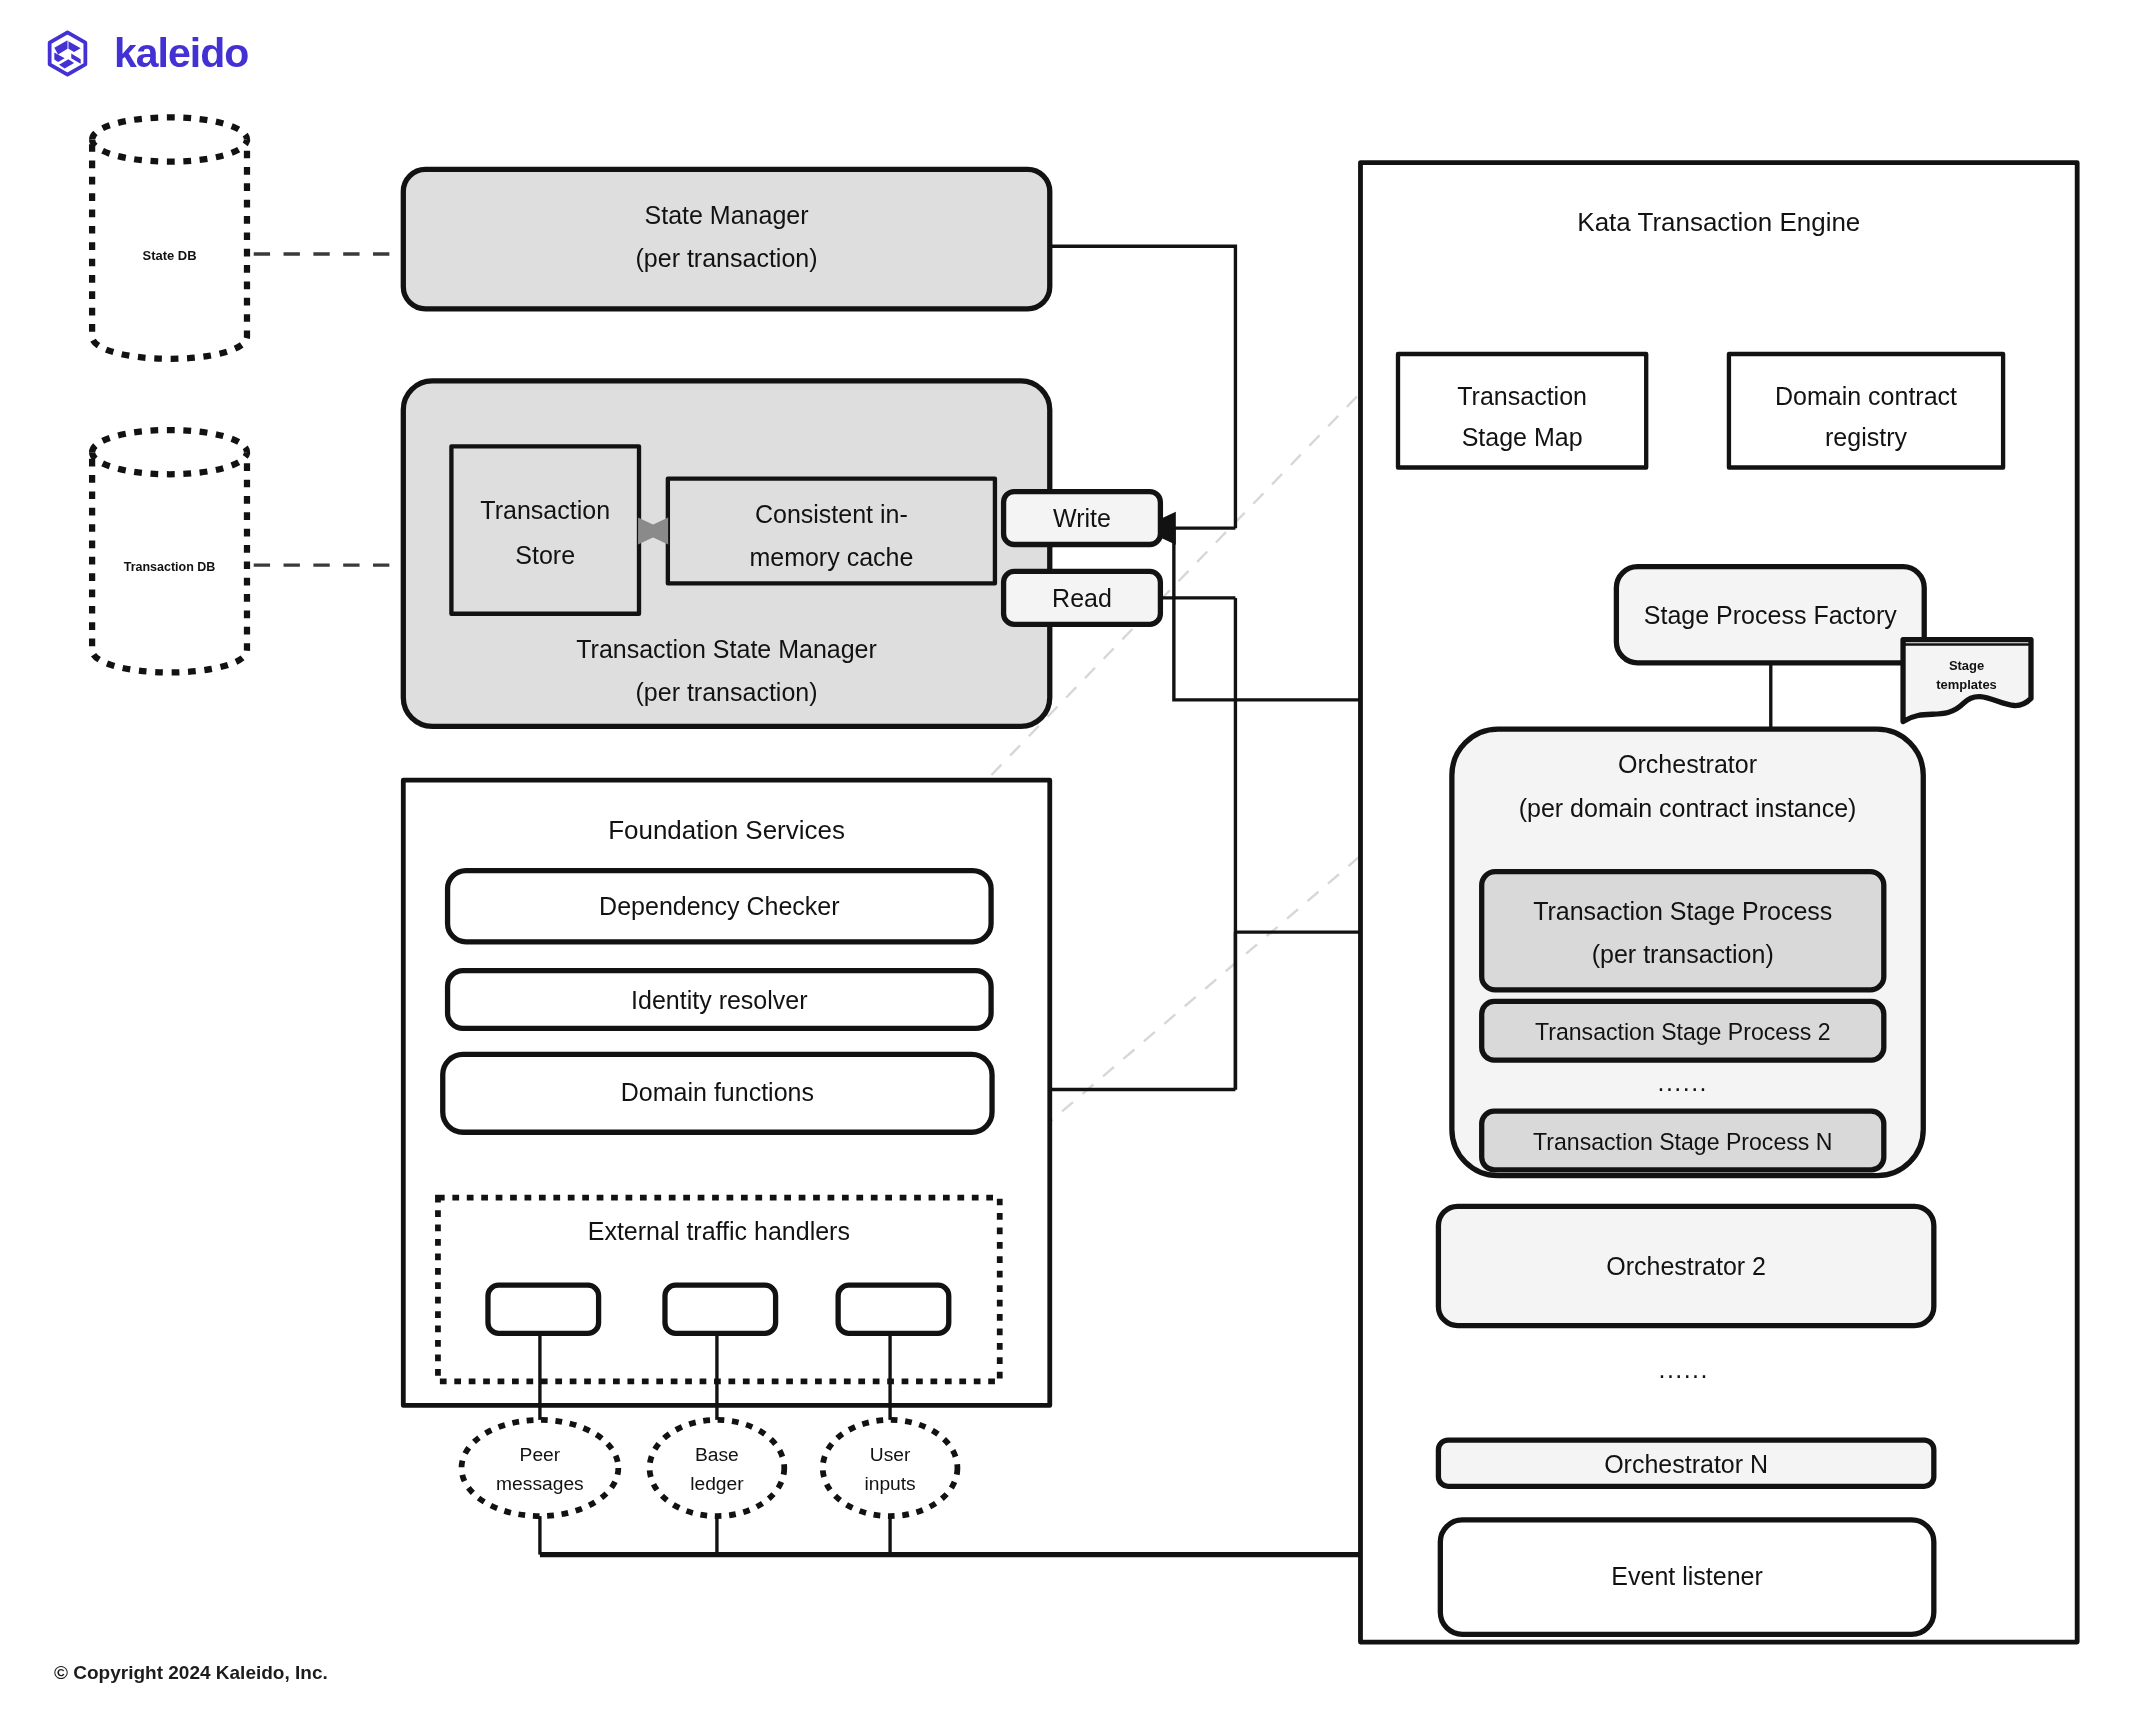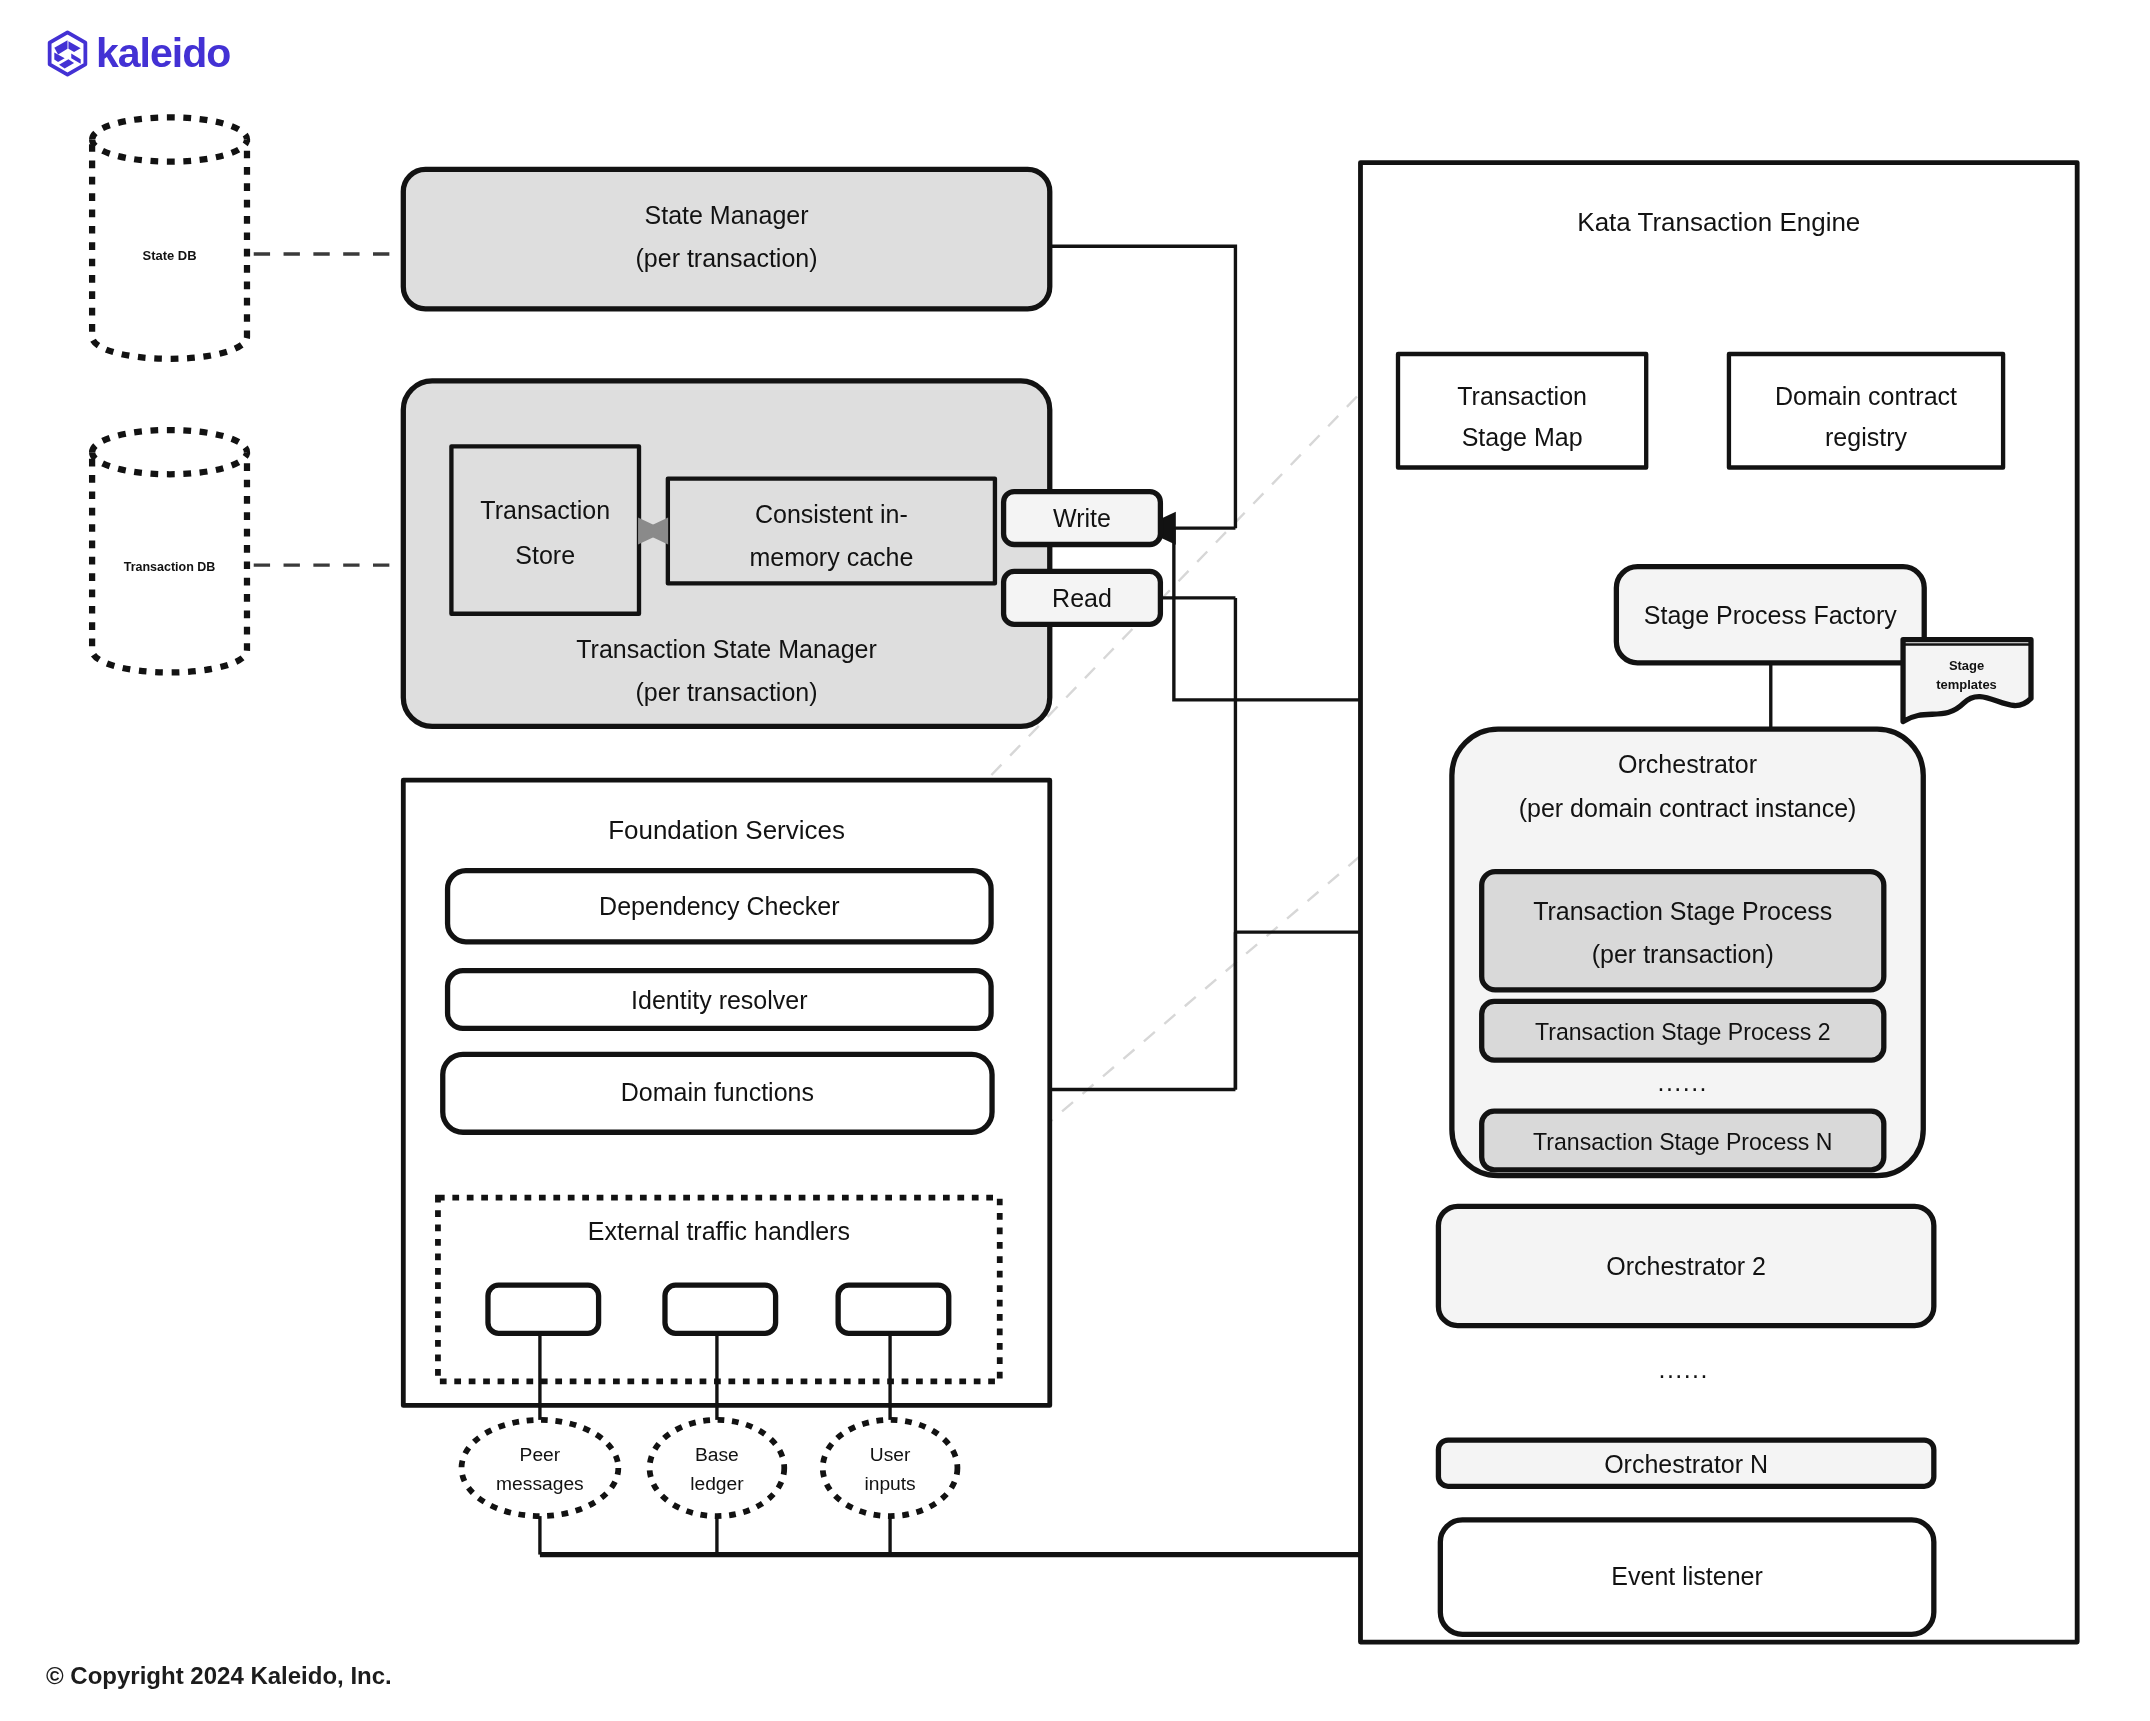--- a/index.html
+++ b/index.html
@@ -90,35 +90,35 @@
   .t-node    { font-size: 52px; text-anchor: middle; }
   .t-node-sm { font-size: 48px; text-anchor: middle; }
   .t-title   { font-size: 54px; text-anchor: middle; }
   .t-tiny    { font-size: 27px; font-weight: bold; text-anchor: middle; }
   .t-tiny2   { font-size: 26px; font-weight: bold; text-anchor: middle; }
   .t-ellipse { font-size: 40px; text-anchor: middle; }
   .t-dots    { font-size: 52px; text-anchor: middle; letter-spacing: 3px; }
 
   .copyright {
     position: absolute;
-    left: 46px;
+    left: 54px;
     top: 1662px;
-    font-size: 24px;
+    font-size: 19px;
     font-weight: bold;
     color: #1c1c1c;
     font-family: "Liberation Sans", sans-serif;
     white-space: nowrap;
   }
   .logo-wrap {
     position: absolute;
     left: 44px;
     top: 30px;
     display: flex;
     align-items: center;
-    gap: 5px;
+    gap: 23px;
   }
   .logo-text {
     font-size: 41px;
     font-weight: bold;
     color: #4331d4;
     letter-spacing: -1px;
     font-family: "Liberation Sans", sans-serif;
   }
 </style>
 </head>

